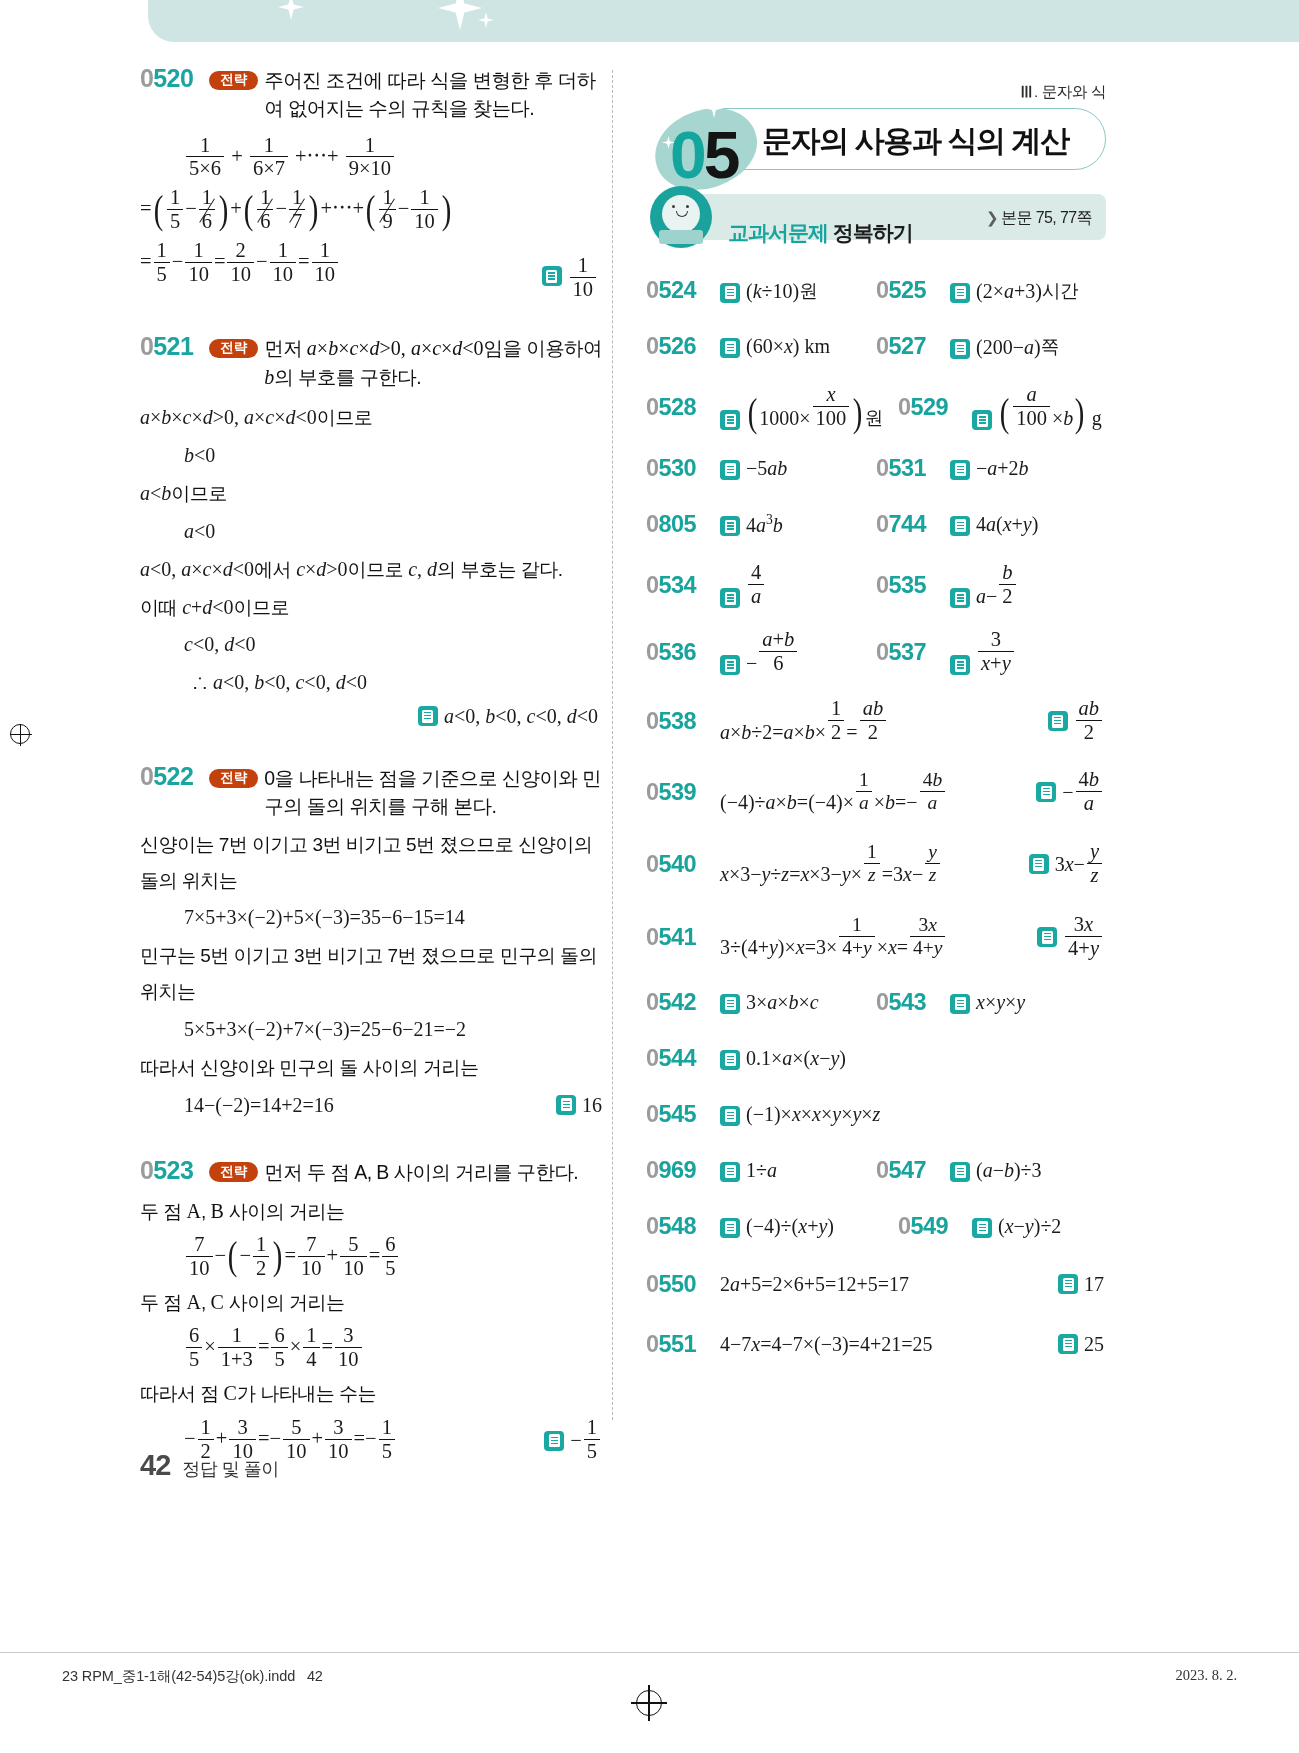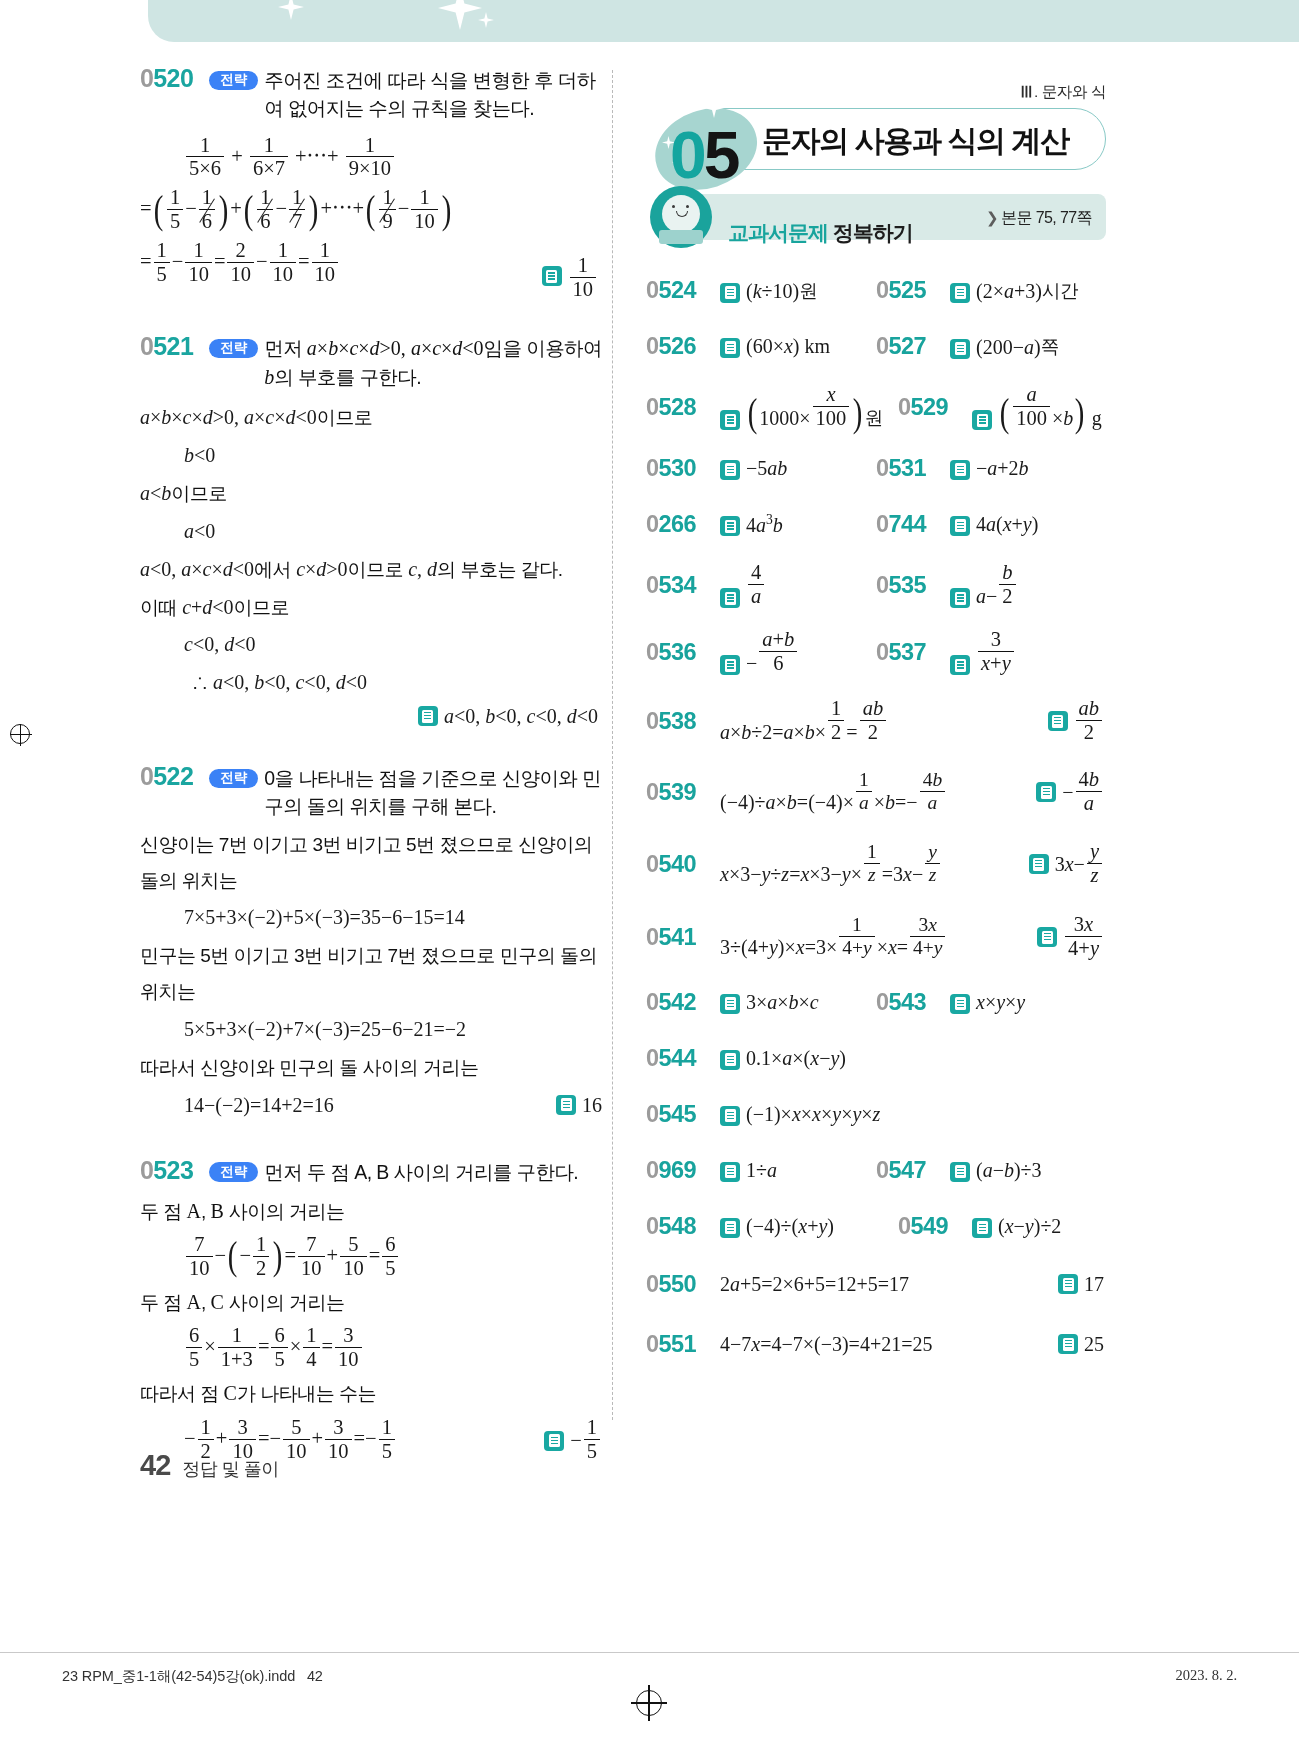--- a/index.html
+++ b/index.html
@@ -144,21 +144,21 @@
     font-size: 25px;
     letter-spacing: -0.6px;
     flex: none;
     margin-right: 16px;
   }
   .qnum .z { color: #9b9b9b; }
   .qnum .n { color: #1aa5a0; }
 
   .strategy-badge {
     display: inline-block;
-    background: #3b82f6;
+    background: #c2410c;
     color: #fff;
     font-family: "Liberation Sans", sans-serif;
     font-weight: bold;
     font-size: 13.5px;
     border-radius: 11px;
     padding: 2.5px 11px 3.5px;
     line-height: 1;
     position: relative;
     top: -3px;
     margin-right: 6px;
@@ -759,21 +759,21 @@
           <span class="qn"><span class="z">0</span><span class="n">531</span></span>
           <span class="body">
               <span class="ans-icon"></span>
               <span class="m">−<i>a</i>+2<i>b</i></span>
             </span>
         </div>
       </div>
 
       <div class="ans-line">
         <div class="ans-cell">
-          <span class="qn"><span class="z">0</span><span class="n">266</span></span>
+          <span class="qn"><span class="z">0</span><span class="n">805</span></span>
           <span class="body">
               <span class="ans-icon"></span>
               <span class="m">4<i>a</i><sup style="font-size:0.68em;">3</sup><i>b</i></span>
             </span>
         </div>
         <div class="ans-cell">
           <span class="qn"><span class="z">0</span><span class="n">744</span></span>
           <span class="body">
               <span class="ans-icon"></span>
               <span class="m">4<i>a</i>(<i>x</i>+<i>y</i>)</span>

